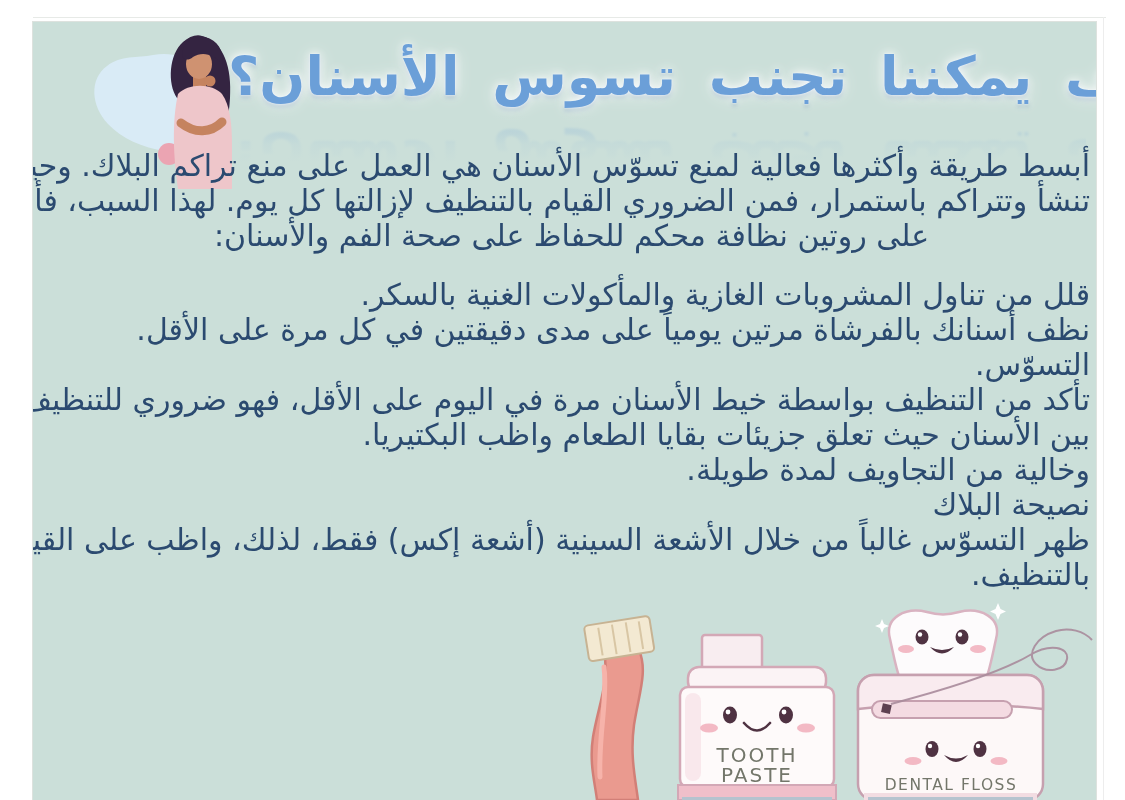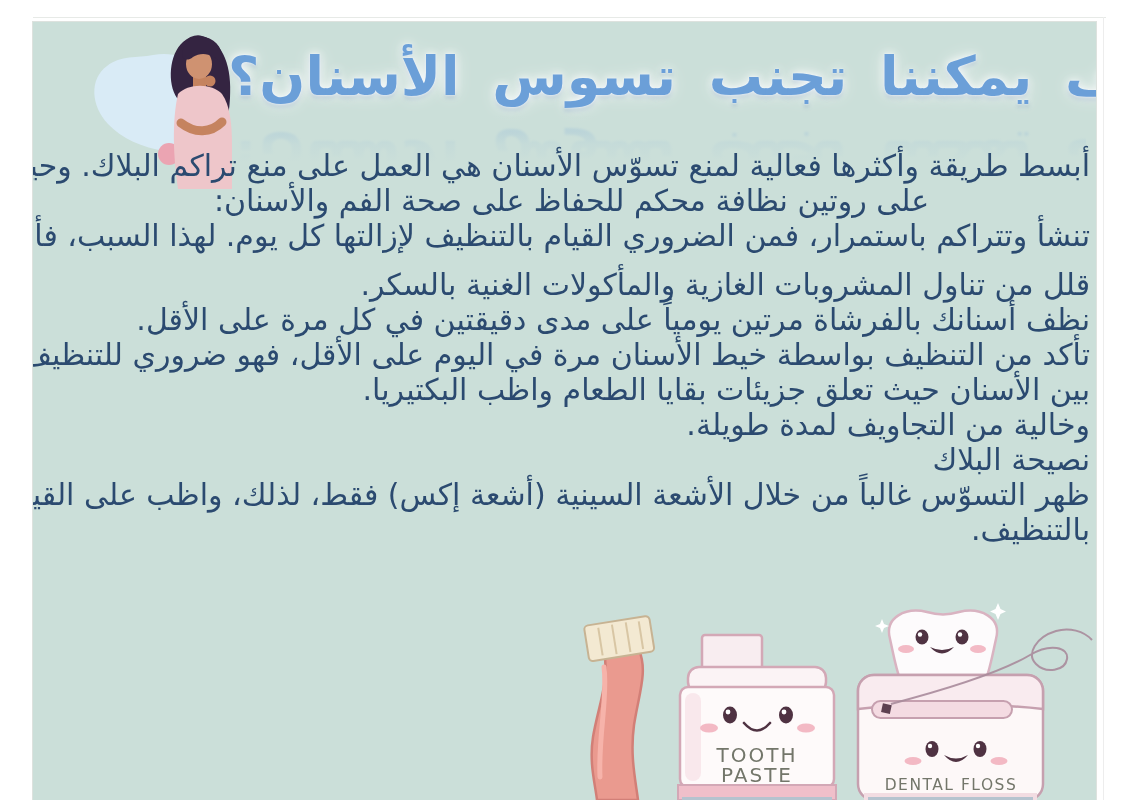--- a/index.html
+++ b/index.html
@@ -35,21 +35,21 @@
     background:linear-gradient(180deg,rgba(203,223,217,.25) 0%,rgba(203,223,217,.85) 55%,#cbdfd9 90%);
   }
 
   
   .body-text{
     position:absolute;left:20px;right:6px;top:126px;z-index:3;
     direction:rtl;color:#2b4a70;font-size:30px;
   }
   .tline{height:35px;line-height:35px;white-space:nowrap;overflow:visible;}
   .intro .tline{text-align:center;}
-  .tips{margin-top:14px;}
+  .tips{margin-top:24px;}
   .tips .tline{text-align:right;}
 
   
   .woman-svg{position:absolute;left:50px;top:2px;z-index:2;}
   .bottom-svg{position:absolute;left:505px;top:575px;z-index:1;}
   .label-txt{font-family:"DejaVu Sans",sans-serif;fill:#73766a;}
 </style>
 </head>
 <body>
 
@@ -81,26 +81,27 @@
     <path d="M95,70 C105,59 129,59 139,70 C147,81 149,100 149,122 L149,165 L95,165 C90,132 89,96 95,70 Z" fill="#eec6ca"></path>
 
     <path d="M98,99 C112,110 128,109 139,98" stroke="#c5835f" stroke-width="9" stroke-linecap="round" fill="none"></path>
 
     <circle cx="127" cy="57" r="5.5" fill="#c5835f"></circle>
   </svg>
 
   <div class="body-text">
     <div class="intro">
       <div class="tline">أبسط طريقة وأكثرها فعالية لمنع تسوّس الأسنان هي العمل على منع تراكم البلاك. وحيث أن مادة تلك المادة</div>
+      <div class="tline">تنشأ وتتراكم باستمرار، فمن الضروري القيام بالتنظيف لإزالتها كل يوم. لهذا السبب، فأنه من المهم المواظبة</div>
       <div class="tline">على روتين نظافة محكم للحفاظ على صحة الفم والأسنان:</div>
-      <div class="tline">تنشأ وتتراكم باستمرار، فمن الضروري القيام بالتنظيف لإزالتها كل يوم. لهذا السبب، فأنه من المهم المواظبة</div>
     </div>
     <div class="tips">
       <div class="tline">قلل من تناول المشروبات الغازية والمأكولات الغنية بالسكر.</div>
       <div class="tline">نظف أسنانك بالفرشاة مرتين يومياً على مدى دقيقتين في كل مرة على الأقل.</div>
+      <div class="tline">التسوّس.</div>
       <div class="tline">تأكد من التنظيف بواسطة خيط الأسنان مرة في اليوم على الأقل، فهو ضروري للتنظيف في الأماكن الصعبة</div>
       <div class="tline">بين الأسنان حيث تعلق جزيئات بقايا الطعام واظب البكتيريا.</div>
       <div class="tline">وخالية من التجاويف لمدة طويلة.</div>
       <div class="tline">نصيحة البلاك</div>
       <div class="tline">ظهر التسوّس غالباً من خلال الأشعة السينية (أشعة إكس) فقط، لذلك، واظب على القيام بفحوصات دورية</div>
       <div class="tline">بالتنظيف.</div>
     </div>
   </div>
 
   <svg class="bottom-svg" width="558" height="203" viewBox="0 0 558 203">

